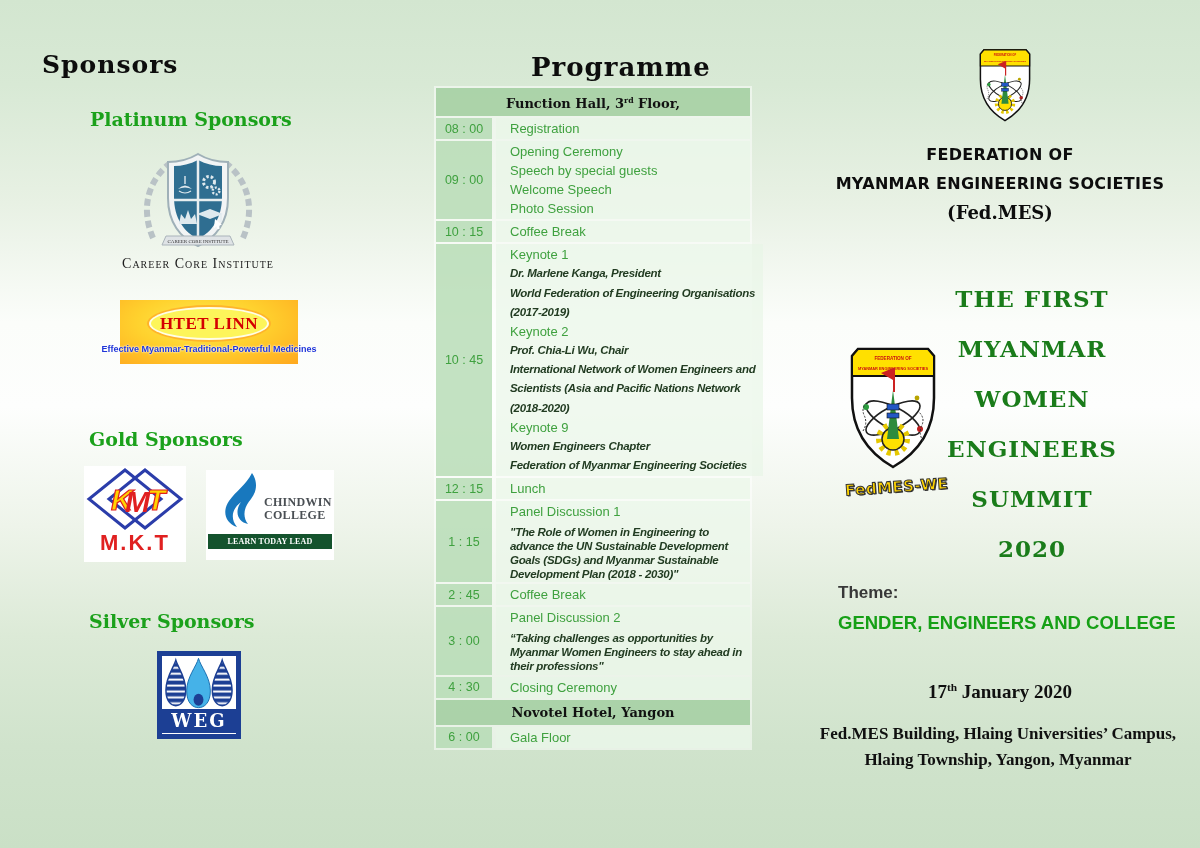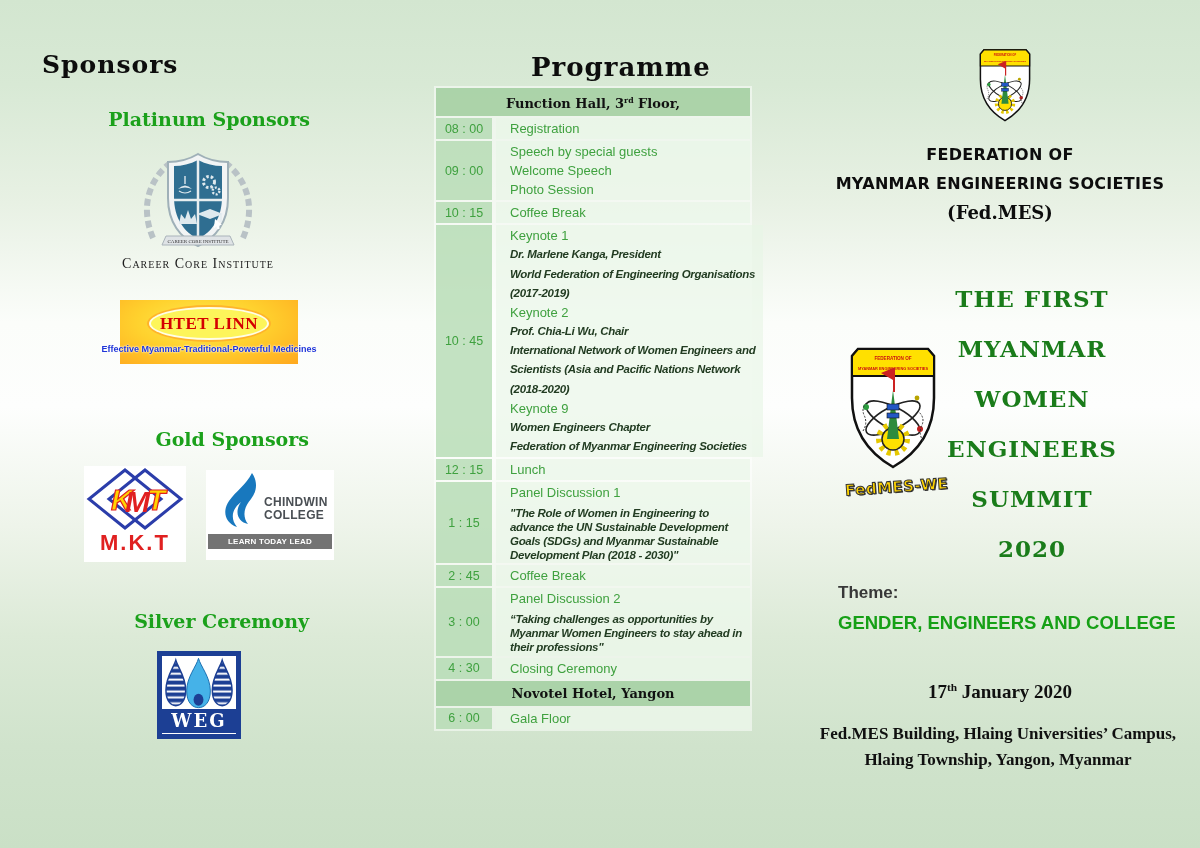--- a/index.html
+++ b/index.html
@@ -5,36 +5,36 @@
   * { margin:0; padding:0; box-sizing:border-box; }
   body { width:1200px; height:848px; font-family:"Liberation Sans", sans-serif; }
   .page {
     position:relative; width:1200px; height:848px; overflow:hidden;
     background:linear-gradient(180deg,#d3e6d0 0%,#d8e9d5 10%,#e8f1e4 24%,#fbfdfa 38%,#fdfefd 48%,#eef4ea 62%,#dcead7 75%,#d0e3cc 88%,#cae0c6 100%);
   }
   .abs { position:absolute; }
 
   
   .main-title { font-family:"DejaVu Serif", serif; font-weight:bold; color:#0d0d0d; font-size:25px; letter-spacing:1px; }
-  .tier-heading { font-family:"DejaVu Serif", serif; font-weight:bold; color:#1ba11b; font-size:19px; text-align:right; width:220px; }
+  .tier-heading { font-family:"DejaVu Serif", serif; font-weight:bold; color:#1ba11b; font-size:19px; text-align:left; width:220px; }
 
   
   .cci-caption { font-family:"Liberation Serif", serif; font-variant:small-caps; font-size:14px; letter-spacing:1px; color:#1c1c1c; text-align:center; width:200px; }
 
   .htet-logo { width:178px; height:64px; background:radial-gradient(ellipse at 45% 35%, #ffe94d 0%, #ffd22e 45%, #ffa81e 100%); display:flex; flex-direction:column; align-items:center; justify-content:flex-start; }
   .htet-ellipse { margin-top:7px; width:120px; height:33px; background:#fdf55a; border:2px solid rgba(255,255,255,0.85); border-radius:50%; display:flex; align-items:center; justify-content:center; box-shadow:0 0 0 2px #ffb42a; }
   .htet-name { font-family:"Liberation Serif", serif; font-weight:bold; font-size:17px; color:#d40000; letter-spacing:0.5px; }
   .htet-tagline { margin-top:4px; font-size:9px; font-weight:bold; color:#1f35d9; text-shadow:0 0 2px #fff, 0 0 2px #fff; white-space:nowrap; }
 
   .mkt-logo { width:102px; height:96px; background:#ffffff; display:flex; flex-direction:column; align-items:center; }
   .mkt-name { font-size:22px; font-weight:bold; color:#e02020; letter-spacing:2px; margin-top:-2px; }
 
-  .chindwin-logo { width:128px; height:90px; background:#ffffff; position:relative; }
+  .chindwin-logo { width:128px; height:90px; background:#ffffff; position:relative;font-family:Liberation Serif, serif; }
   .chindwin-text { position:absolute; left:58px; top:26px; font-size:12px; font-weight:bold; color:#4a4f54; line-height:13px; letter-spacing:0.3px; }
-  .chindwin-banner { position:absolute; left:2px; right:2px; top:64px; height:15px; background:#737373; color:#ffffff; font-size:8px; font-weight:bold; text-align:center; line-height:15px; letter-spacing:0.2px; }
+  .chindwin-banner { position:absolute; left:2px; right:2px; top:64px; height:15px; background:#14532d; color:#ffffff; font-size:8px; font-weight:bold; text-align:center; line-height:15px; letter-spacing:0.2px; }
 
   .weg-logo { width:84px; height:88px; background:#ffffff; border:5px solid #1c3f94; display:flex; flex-direction:column; }
   .weg-band { height:24px; background:#1c3f94; color:#ffffff; font-family:"DejaVu Serif", serif; font-weight:bold; font-size:18px; text-align:center; line-height:24px; letter-spacing:2px; }
 
   
   .programme-title { font-family:"DejaVu Serif", serif; font-weight:bold; color:#0d0d0d; font-size:26px; letter-spacing:1px; }
   .prog-table { position:absolute; left:434px; top:86px; width:318px; background:rgba(255,255,255,0.5); padding:2px; display:flex; flex-direction:column; gap:2px; }
   .venue-band { background:rgba(160,205,158,0.85); text-align:center; font-family:"DejaVu Serif", serif; font-weight:bold; font-size:13px; color:#111; padding:3px 0; line-height:19px; }
   .prog-row { display:flex; gap:4px; }
   .time-cell { flex:0 0 56px; background:rgba(170,214,168,0.70); color:#3fa13f; display:flex; align-items:center; justify-content:center; font-size:12.5px; }
@@ -138,21 +138,21 @@
     <svg width="56" height="62" viewBox="0 0 56 62" style="position:absolute; left:2px; top:1px;">
       <path d="M44,2 C38,14 28,20 21,30 C14,40 17,52 29,56 C22,47 24,38 33,31 C26,41 30,51 40,53 C34,45 36,36 43,28 C50,19 49,9 44,2 Z" fill="#1878be"></path>
     </svg>
     <div class="chindwin-text">
       <div>CHINDWIN</div>
       <div>COLLEGE</div>
     </div>
     <div class="chindwin-banner">LEARN TODAY LEAD TOMORROW</div>
   </div>
 
-  <div class="abs tier-heading" style="left:89px; top:610px;">Silver Ceremony</div>
+  <div class="abs tier-heading" style="left:89px; top:610px;">Silver Sponsors</div>
 
   <div class="abs weg-logo" style="left:157px; top:651px;">
     <svg width="74" height="52" viewBox="0 0 75 52" style="margin:1px auto 0;">
       <defs>
         <pattern id="wegstripes" width="8" height="6" patternUnits="userSpaceOnUse">
           <rect width="8" height="6" fill="#1c3f94"></rect>
           <rect y="3.6" width="8" height="2" fill="#ffffff"></rect>
         </pattern>
       </defs>
       <path d="M14,3 C12,10 4,20 4,33 C4,44 9,49 14,49 C19,49 24,44 24,33 C24,20 16,10 14,3 Z" fill="url(#wegstripes)" stroke="#1c3f94" stroke-width="1.5"></path>
@@ -172,20 +172,21 @@
 
   <div class="prog-row">
         <div class="time-cell">08 : 00</div>
         <div class="content-cell">
           <div class="line label">Registration</div>
         </div>
       </div>
       <div class="prog-row">
         <div class="time-cell">09 : 00</div>
         <div class="content-cell">
+          <div class="line label">Opening Ceremony</div>
           <div class="line label">Speech by  special guests</div>
           <div class="line label">Welcome Speech</div>
           <div class="line label">Photo Session</div>
         </div>
       </div>
       <div class="prog-row">
         <div class="time-cell">10 : 15</div>
         <div class="content-cell">
           <div class="line label">Coffee Break</div>
         </div>

